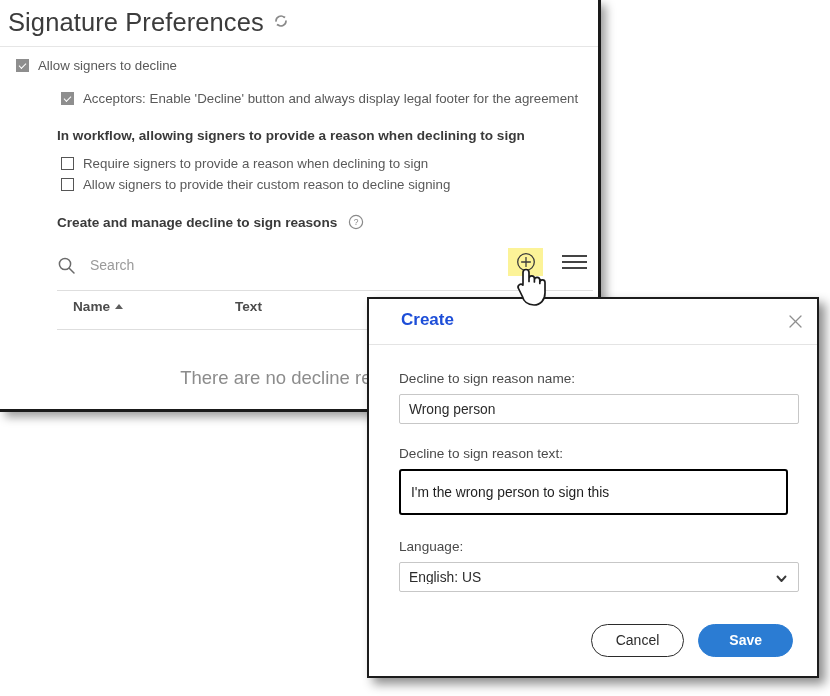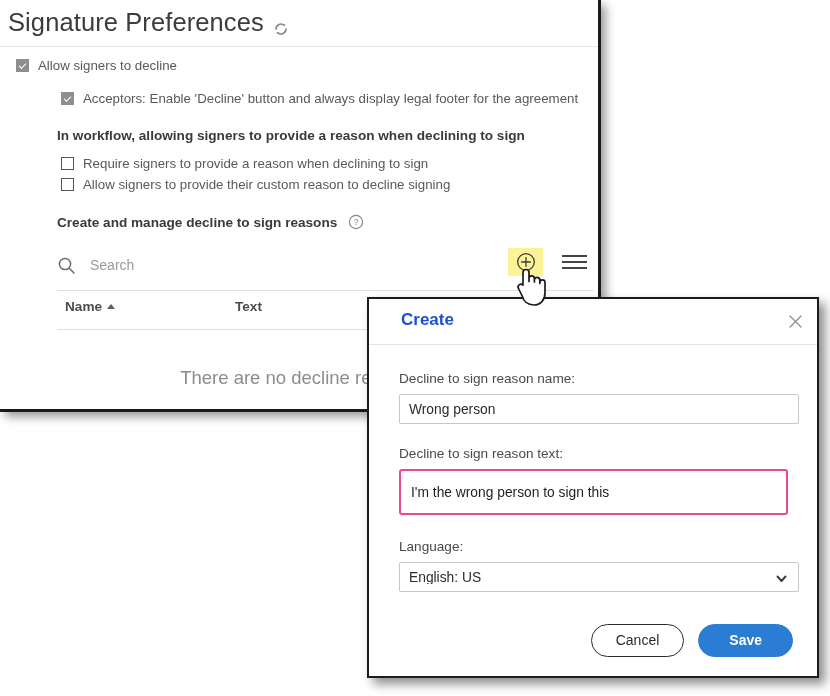--- a/index.html
+++ b/index.html
@@ -29,21 +29,21 @@
     box-shadow: 5px 5px 9px rgba(0,0,0,0.38);
     box-sizing: border-box;
     overflow: hidden;
   }
 
   #page-title-row {
     position: absolute;
     left: 8px;
     top: 8px;
     display: flex;
-    align-items: flex-end;
+    align-items: flex-start;
     gap: 9px;
   }
   #page-title {
     font-size: 25.5px;
     color: #3c3c3c;
     font-weight: 400;
     letter-spacing: 0.1px;
     white-space: nowrap;
   }
   .refresh-icon {
@@ -214,21 +214,21 @@
     width: 536px;
     height: 24px;
   }
   .th {
     position: absolute;
     font-size: 13.6px;
     font-weight: 700;
     color: #4c4c4c;
     white-space: nowrap;
   }
-  #th-name { left: 8px; top: 0; }
+  #th-name { left: 16px; top: 0; }
   #th-text { left: 178px; top: 0; }
   .sort-caret {
     display: inline-block;
     margin-left: 5px;
     width: 0; height: 0;
     border-left: 4.5px solid transparent;
     border-right: 4.5px solid transparent;
     border-bottom: 5px solid #5e5e5e;
     vertical-align: 2px;
   }
@@ -317,21 +317,21 @@
     font-size: 13.8px;
     color: #2b2b2b;
     outline: none;
     background: #ffffff;
   }
   .spacer-a { height: 22px; }
   #text-input-wrap {
     width: 389px;
     height: 46px;
     box-sizing: border-box;
-    border: 2px solid #ec4899;
+    border: 2px solid #000000;
     border-radius: 3px;
     padding: 0 10px;
     display: flex;
     align-items: center;
     background: #ffffff;
   }
   #text-input {
     border: none;
     outline: none;
     background: transparent;

